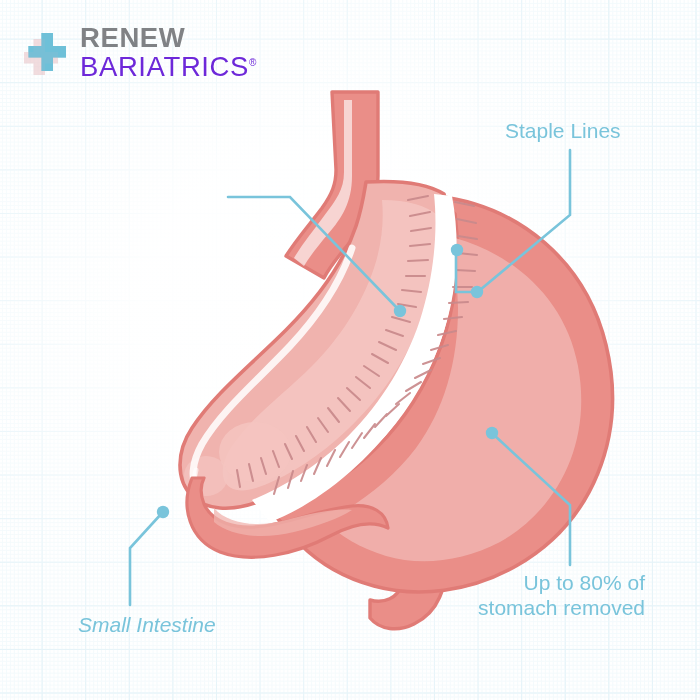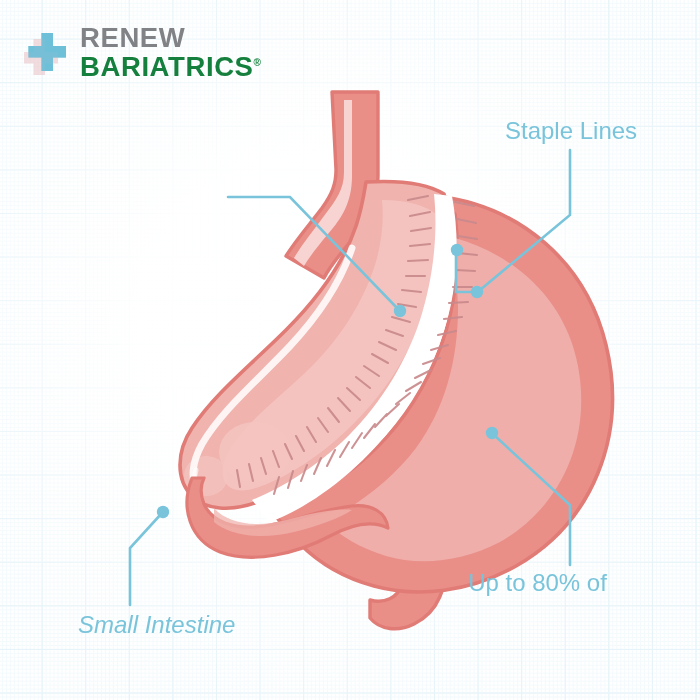--- a/index.html
+++ b/index.html
@@ -25,31 +25,31 @@
         background:radial-gradient(ellipse 62% 58% at 46% 46%,
                    rgba(255,255,255,.97) 0%,rgba(255,255,255,.93) 42%,
                    rgba(255,255,255,.35) 72%,rgba(255,255,255,0) 100%);}
 
   
   #logo{position:absolute;left:24px;top:24px;display:flex;align-items:center;gap:11px;}
   .logo-mark{width:45px;height:45px;flex:0 0 45px;}
   .logo-text{line-height:1;}
   .logo-l1{font-size:27.5px;letter-spacing:.6px;color:#808285;font-weight:700;
            font-family:"Liberation Sans",sans-serif;}
-  .logo-l2{font-size:27.5px;letter-spacing:.6px;color:#15803d;font-weight:700;
+  .logo-l2{font-size:27.5px;letter-spacing:.6px;color:#6d28d9;font-weight:400;
            font-family:"Liberation Sans",sans-serif;margin-top:1px;}
   .logo-l2 sup{font-size:10px;vertical-align:super;letter-spacing:0;}
 
   
-  .lbl{position:absolute;color:#79c4db;font-size:24px;line-height:25px;
+  .lbl{position:absolute;color:#79c4db;font-size:21px;line-height:25px;
        font-family:"Liberation Sans",sans-serif;white-space:pre;}
   #lbl-gastric{left:81px;top:183px;}
   #lbl-staple{left:505px;top:118px;}
   #lbl-intestine{left:78px;top:612px;font-style:italic;}
-  #lbl-removed{left:430px;top:570px;width:215px;text-align:center;white-space:normal;}
+  #lbl-removed{left:430px;top:570px;width:215px;text-align:right;white-space:normal;}
 
   #art{position:absolute;left:0;top:0;}
 </style>
 </head>
 <body>
 
 <div id="stage">
 
   <div id="grid"></div>
   <div id="grid2"></div>
@@ -276,15 +276,16 @@
     <div class="logo-text">
       <div class="logo-l1">RENEW</div>
       <div class="logo-l2"><span>BARIATRICS</span><sup>®</sup></div>
     </div>
   </div>
 
   <div class="lbl" id="lbl-staple">Staple Lines</div>
   <div class="lbl" id="lbl-intestine">Small Intestine</div>
   <div class="lbl" id="lbl-removed">
     <div>Up to 80% of</div>
+    <div>stomach removed</div>
   </div>
 
 </div>
 
 </body></html>

